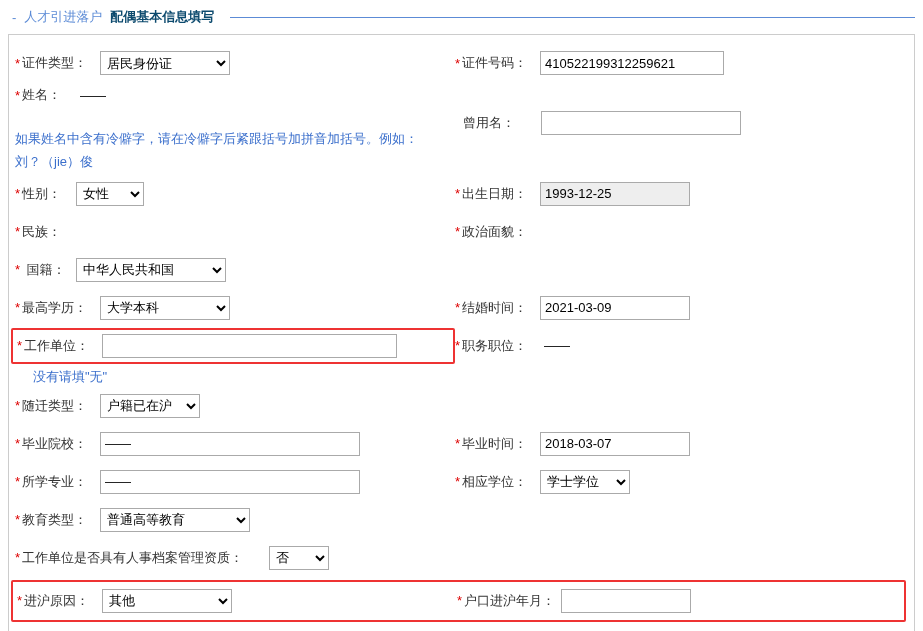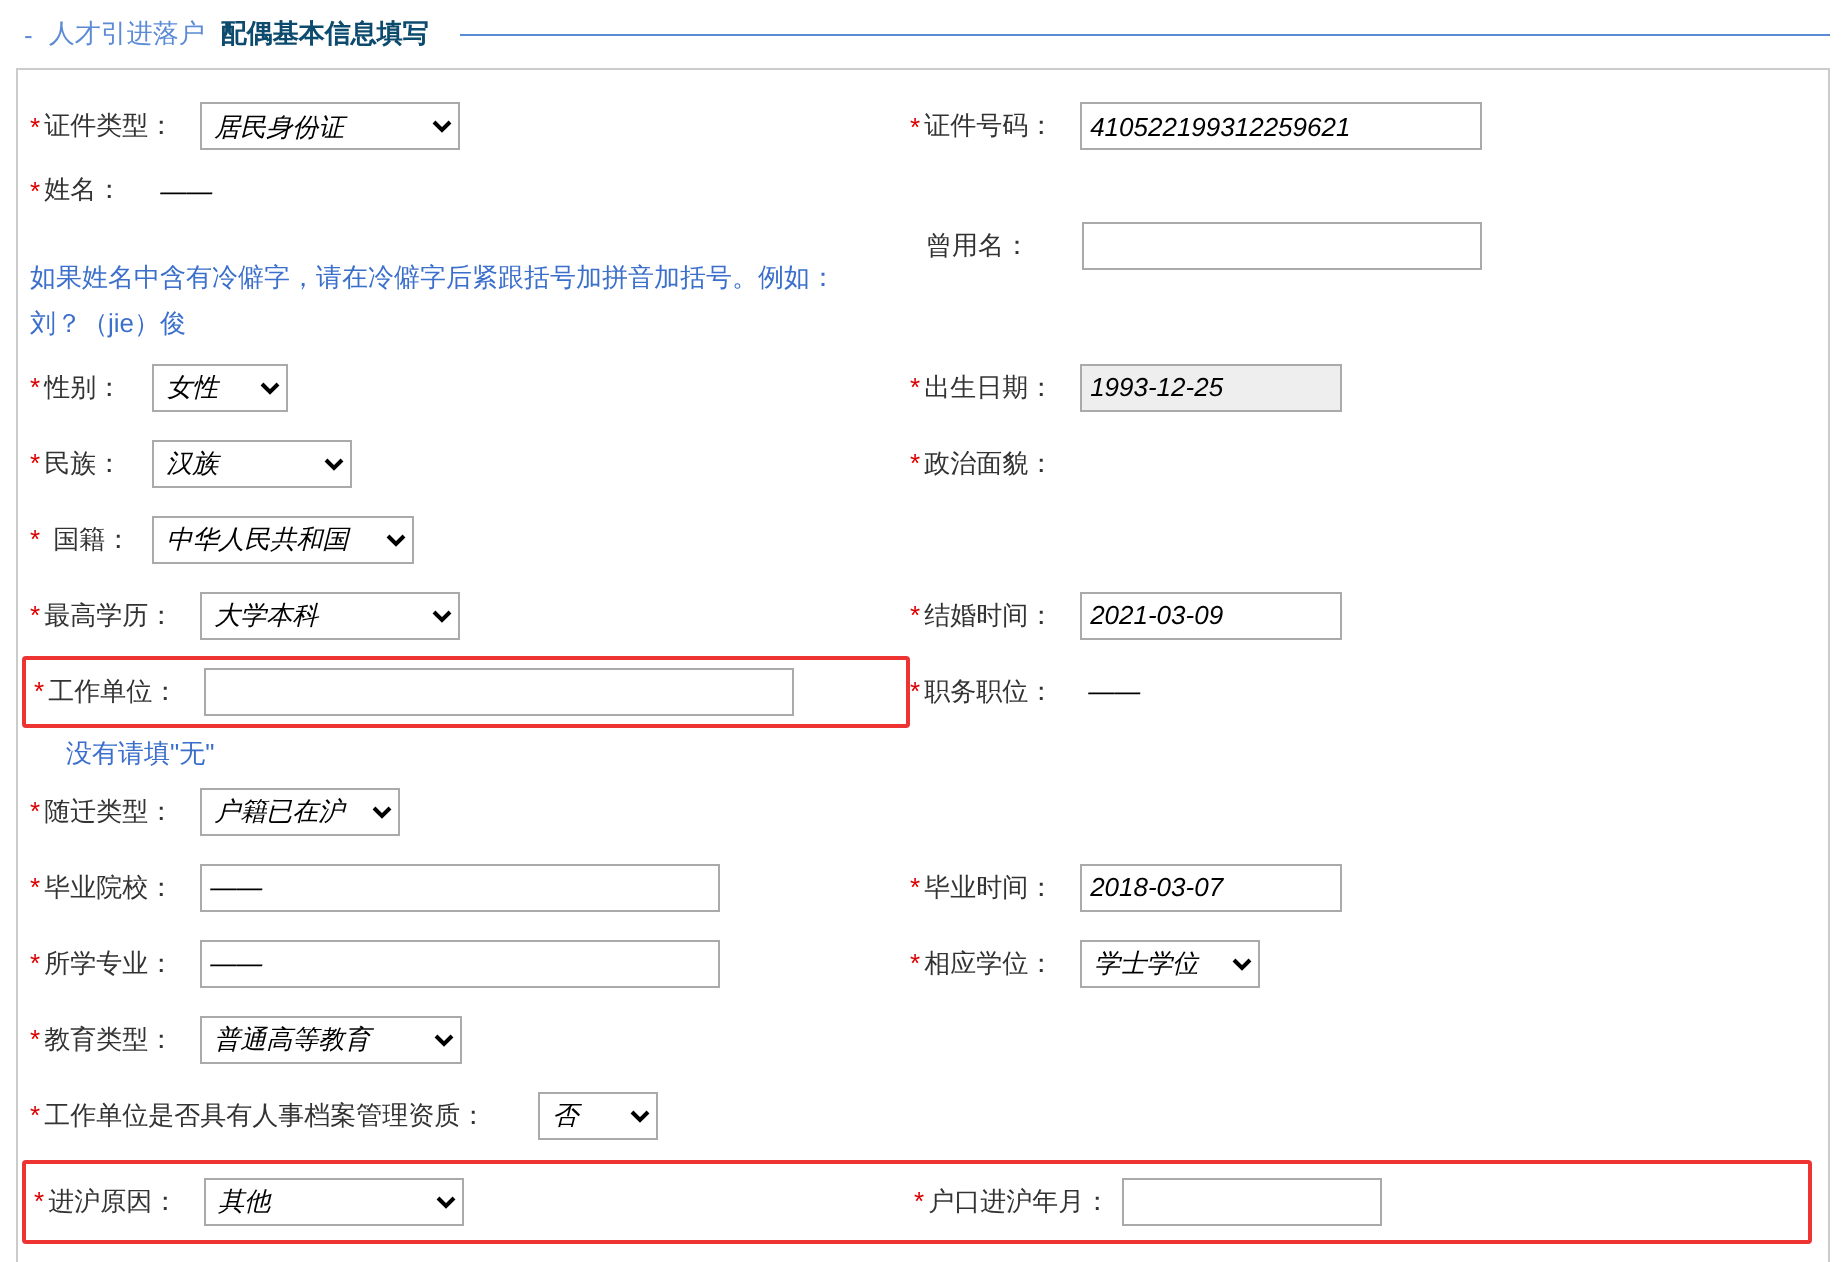--- a/index.html
+++ b/index.html
@@ -49,29 +49,28 @@
       min-width: 72px;
     }
     .label-long { min-width: auto; }
     select, input[type="text"] {
       font-family: inherit;
       font-size: 13px;
       border: 1px solid #aaa;
       background: #fff;
       height: 24px;
       padding: 2px 4px;
-      font-style: italic;
     }
     select { padding: 2px 2px; }
     .w-130 { width: 130px; }
     .w-90  { width: 90px; }
     .w-100 { width: 100px; }
-    .w-150 { width: 131px; }
+    .w-150 { width: 150px; }
     .w-200 { width: 200px; }
-    .w-220 { width: 201px; }
+    .w-220 { width: 184px; }
     .w-260 { width: 260px; }
     .w-295 { width: 295px; }
     .w-80  { width: 68px; }
     .w-60  { width: 60px; }
     .hint-blue { color: #3b6fcc; line-height: 1.8; }
     .hint-blue-small { color: #3b6fcc; font-size: 13px; padding-left: 18px; }
     .left-block { width: 440px; }
     .highlight-red {
       border: 2px solid #e33;
       border-radius: 2px;
@@ -140,23 +139,20 @@
       <span class="req">*</span>
       <span class="label">出生日期：</span>
       <input type="text" class="w-150" style="background: rgb(238, 238, 238);" value="1993-12-25">
     </div>
   </div>
 
   <div class="row">
     <div class="cell-left">
       <span class="req">*</span>
       <span class="label" style="min-width:48px;">民族：</span>
-      <select class="w-100">
-        <option>汉族</option>
-      </select>
     </div>
     <div class="cell-right">
       <span class="req">*</span>
       <span class="label">政治面貌：</span>
     </div>
   </div>
 
   <div class="row">
     <div class="cell-left">
       <span class="req">*</span>

